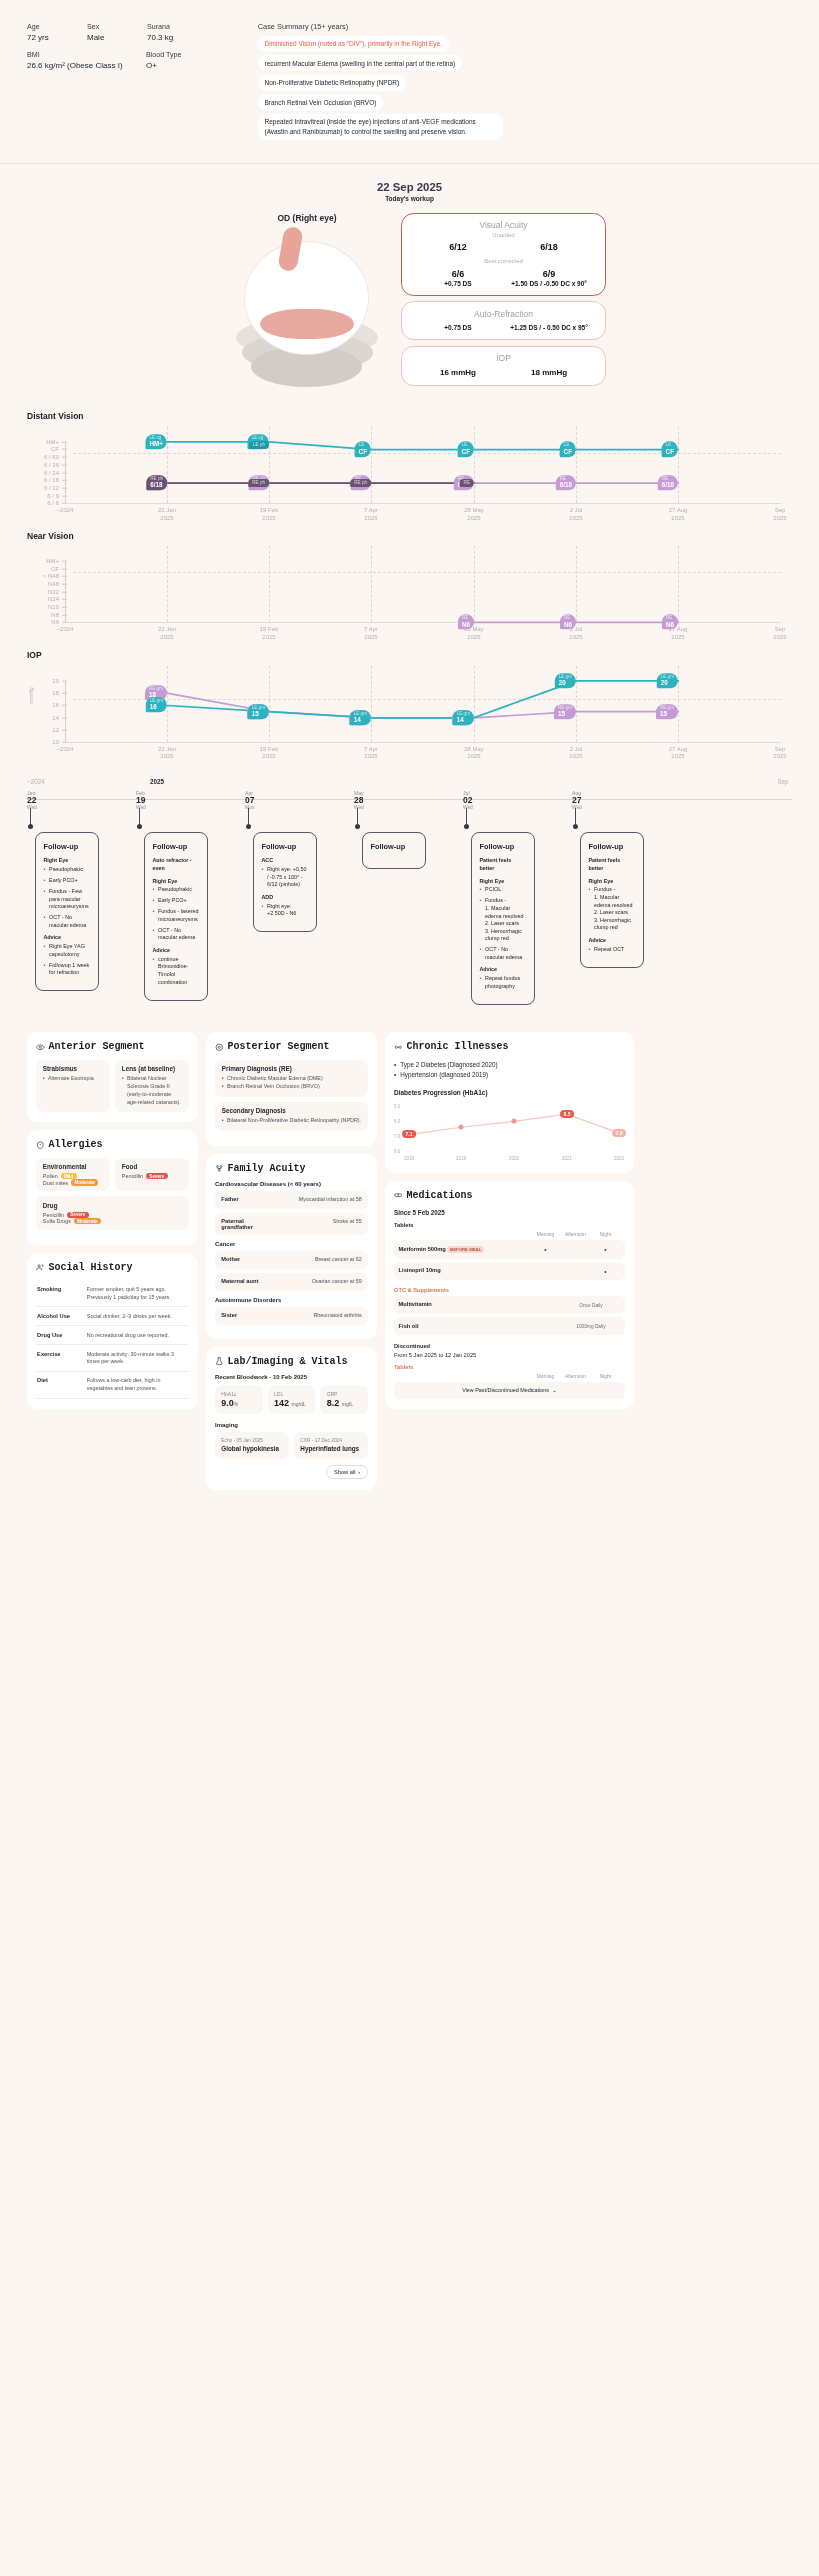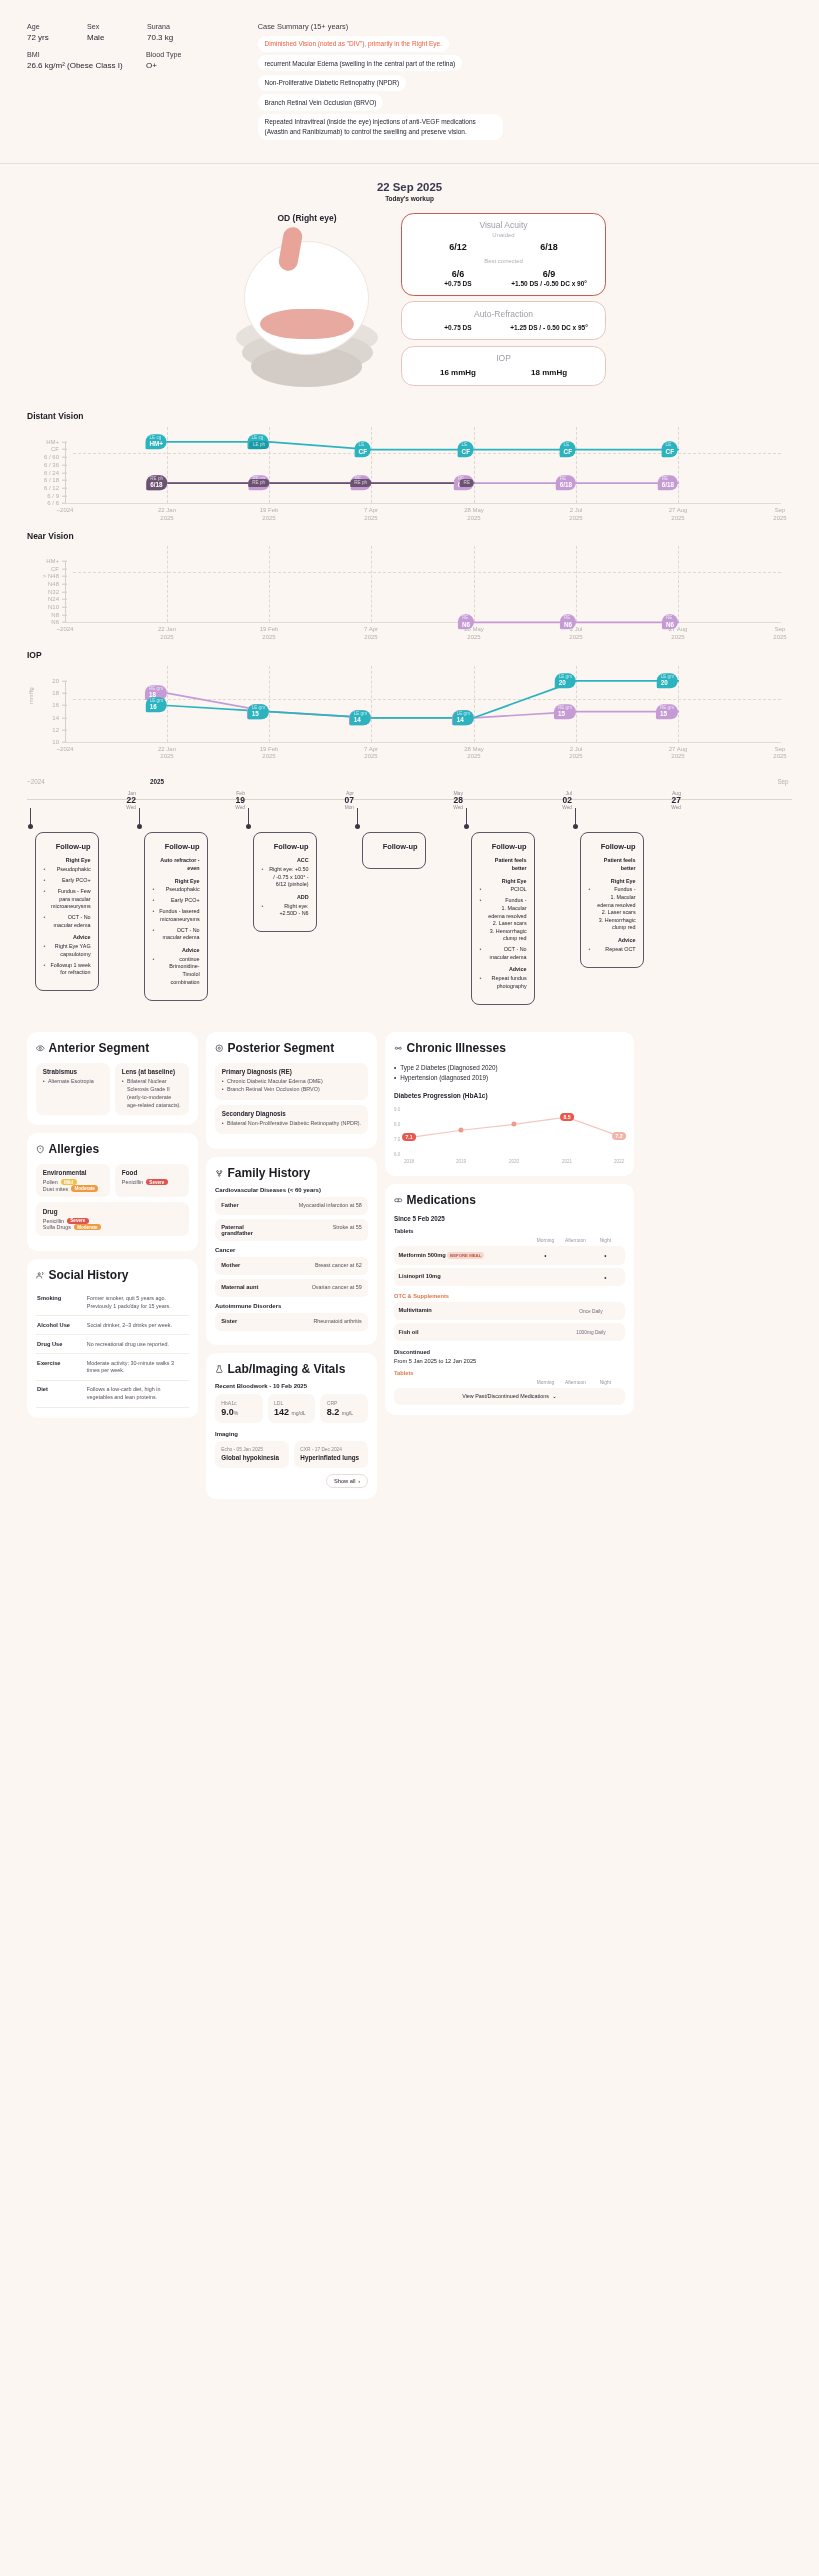--- a/index.html
+++ b/index.html
@@ -99,21 +99,21 @@
   .pill .tag { font-size:4.6px; font-weight:normal; opacity:.72; display:block; }
 
   
   .timeline { padding:15px 27px 11.4px 27px; position:relative; }
   .tl-years { position:relative; height:9px; }
   .tl-year { position:absolute; font-size:6.3px; color:#B6B0AE; }
   .tl-year.cur { color:#26242F; font-weight:bold; }
   .tl-rail { position:relative; margin-top:3.4px; }
   .tl-track { position:absolute; left:0; right:0; top:9px; height:0.6px; background:#DCD4D0; }
   .tl-cols { display:flex; position:relative; }
-  .tl-col { position:relative;text-align:right; }
+  .tl-col { position:relative; }
   .tl-mon { font-size:5.1px; color:#8E8A92; }
   .tl-day { font-size:8.5px; font-weight:bold; color:#26242F; line-height:1.05; }
   .tl-dow { font-size:4.8px; color:#8E8A92; }
   .tl-stem { position:absolute; left:2.8px; top:18px; width:0.9px; height:18px; background:#4A4656; }
   .tl-dot { position:absolute; left:0.6px; top:34px; width:5.1px; height:5.1px; border-radius:50%; background:#3A3646; }
   .tl-card { margin-left:8px; margin-top:21.6px; border:0.6px solid #5B5768; border-radius:8px;
              padding:9px 7.4px 10.2px 7.4px; width:64px; background:transparent; }
   .tl-card h4 { font-size:7.4px; font-weight:bold; color:#26242F; margin-bottom:6.8px; }
   .tl-lead { font-size:5.4px; font-weight:bold; color:#26242F; margin-bottom:5.7px; line-height:1.35; }
   .tl-sec { font-size:5.4px; font-weight:bold; color:#26242F; margin:5.1px 0 2.8px 0; }
@@ -121,21 +121,21 @@
   .tl-li:before { content:"•"; position:absolute; left:0; color:#6D6878; }
 
   
   .panels { display:flex; gap:8px; padding:16px 27px 34px 27px; align-items:flex-start; }
   .pcol { display:flex; flex-direction:column; gap:8px; }
   .pcol.c1 { width:171px; }
   .pcol.c2 { width:171px; }
   .pcol.c3 { width:249px; }
   .panel { background:#fff; border-radius:10.2px; padding:9px 9px 10.2px 9px; }
   .p-head { display:flex; align-items:center; gap:4px; margin-bottom:7.4px; }
-  .p-title { font-size:12px; font-weight:bold; color:#1C1B22; }
+  .p-title { font-size:10px; font-weight:bold; color:#1C1B22;font-family:Liberation Mono, monospace; }
   .p-ico { width:8.5px; height:8.5px; flex:none; color:#3A3646; }
   .sub-card { background:#FBF6F2; border-radius:6.8px; padding:5.7px 6.8px; margin-bottom:5.1px; }
   .sub-t { font-size:6.3px; font-weight:bold; color:#26242F; margin-bottom:2.8px; }
   .sub-li { font-size:5.4px; color:#55505C; line-height:1.45; padding-left:5.1px; position:relative; }
   .sub-li:before { content:"•"; position:absolute; left:0; }
   .two { display:flex; gap:5.1px; }
   .two > .sub-card { flex:1; margin-bottom:0; }
   .tagline { display:flex; align-items:center; gap:2.8px; flex-wrap:wrap; font-size:5.4px; color:#55505C; }
   .sev { border-radius:4.6px; padding:0.6px 3.4px; font-size:4.6px; font-weight:bold; color:#fff; }
   .sev.mild { background:#F0C14B; }
@@ -714,21 +714,21 @@
       <div class="panel">
         <div class="p-head">
           <span class="p-ico">
             <svg viewBox="0 0 24 24" fill="none" stroke="currentColor" stroke-width="2">
                 <circle cx="7" cy="7" r="2.5"></circle>
                 <circle cx="17" cy="7" r="2.5"></circle>
                 <circle cx="12" cy="18" r="2.5"></circle>
                 <path d="M7 9.5v3h10v-3M12 12.5v3"></path>
               </svg>
           </span>
-          <span class="p-title">Family History</span>
+          <span class="p-title">Family Acuity</span>
         </div>
         <div id="family-groups">
             <div style="font-size: 6px; font-weight: bold; color: rgb(38, 36, 47); margin: 5.7px 0px 4px;">Cardiovascular Diseases (&lt; 60 years)</div>
             <div class="kv-row">
               <div class="kv-k">Father</div>
               <div class="kv-v">Myocardial infarction at 58</div>
             </div>
             <div class="kv-row">
               <div class="kv-k">Paternal grandfather</div>
               <div class="kv-v">Stroke at 55</div>

